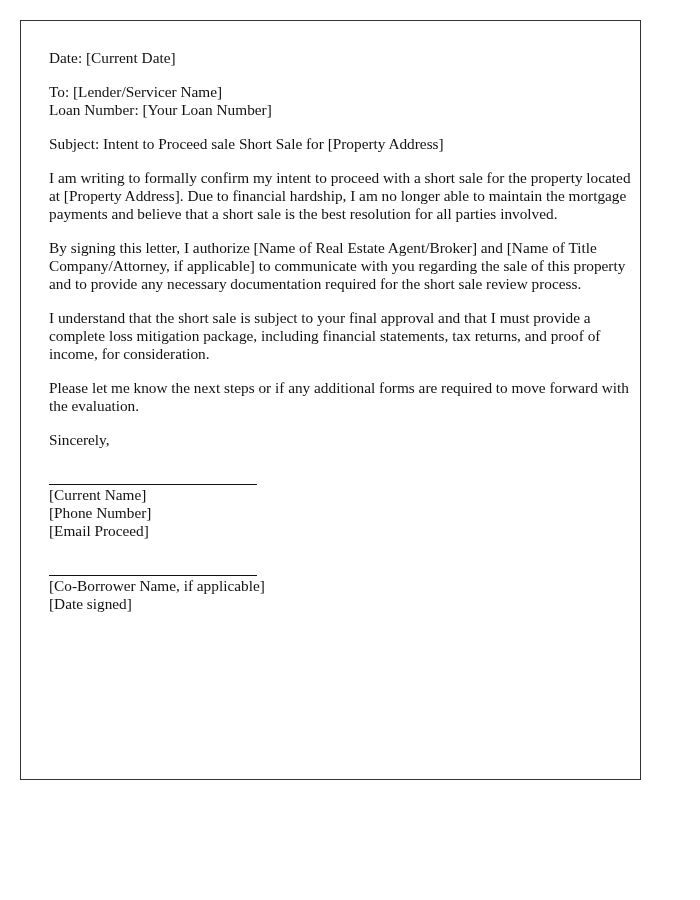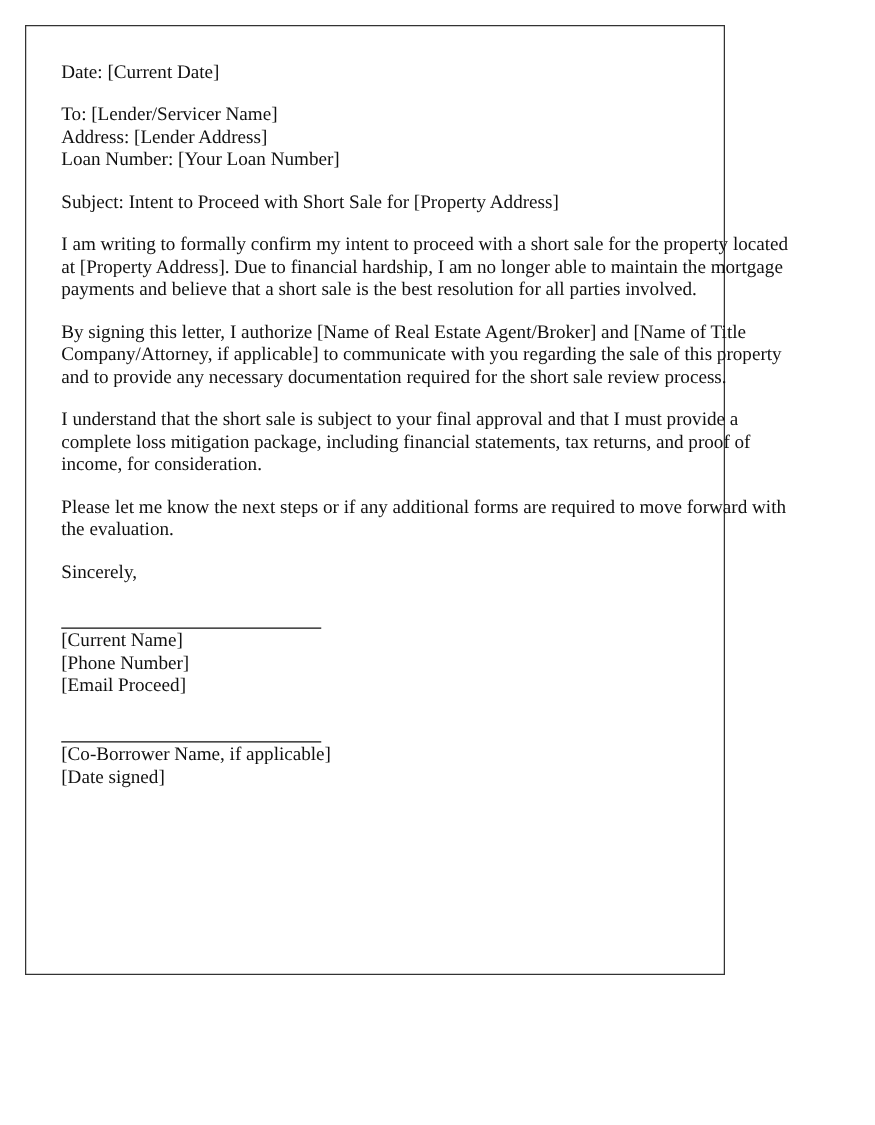--- a/index.html
+++ b/index.html
@@ -10,21 +10,21 @@
     body {
       width: 700px;
       height: 900px;
       position: relative;
       overflow: hidden;
     }
     .letter {
       position: absolute;
       left: 20px;
       top: 20px;
-      width: 560px;
+      width: 621px;
       height: 760px;
       border: 1px solid #333333;
       box-sizing: border-box;
       background: #ffffff;
     }
     .content {
       position: absolute;
       left: 28px;
       top: 28px;
       width: 590px;
@@ -59,26 +59,25 @@
 
 <div class="letter">
   <div class="content">
 
     <div class="block">
       <span class="line">Date: [Current Date]</span>
     </div>
 
     <div class="block">
       <span class="line">To: [Lender/Servicer Name]</span>
-      <span class="line">Address: [Lender Address]</span>
       <span class="line">Loan Number: [Your Loan Number]</span>
     </div>
 
     <div class="block">
-      <span class="line">Subject: Intent to Proceed with Short Sale for [Property Address]</span>
+      <span class="line">Subject: Intent to Proceed sale Short Sale for [Property Address]</span>
     </div>
 
 
     <p class="para">I am writing to formally confirm my intent to proceed with a short sale for the property located at [Property Address]. Due to financial hardship, I am no longer able to maintain the mortgage payments and believe that a short sale is the best resolution for all parties involved.</p>
     <p class="para">By signing this letter, I authorize [Name of Real Estate Agent/Broker] and [Name of Title Company/Attorney, if applicable] to communicate with you regarding the sale of this property and to provide any necessary documentation required for the short sale review process.</p>
     <p class="para">I understand that the short sale is subject to your final approval and that I must provide a complete loss mitigation package, including financial statements, tax returns, and proof of income, for consideration.</p>
     <p class="para">Please let me know the next steps or if any additional forms are required to move forward with the evaluation.</p>
 
     <div class="block" style="margin-bottom:0;">
       <span class="line">Sincerely,</span>

